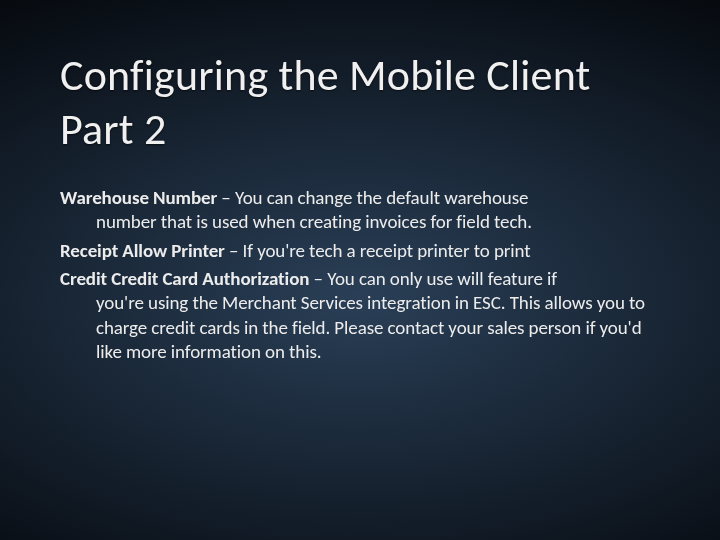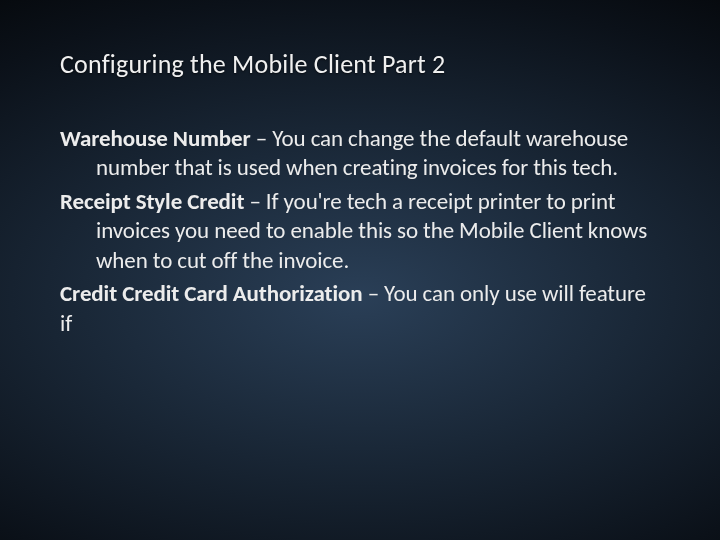--- a/index.html
+++ b/index.html
@@ -18,29 +18,29 @@
     font-family: "Segoe UI", "Calibri", Arial, sans-serif;
     color: #e8e8e8;
   }
   .slide {
     padding: 48px 60px 40px 60px;
     box-sizing: border-box;
     width: 100%;
     height: 100%;
   }
   .title {
-    font-size: 26px;
+    font-size: 44px;
     font-weight: 400;
     color: #f0f0f0;
-    margin: 0 0 44px 0;
+    margin: 0 0 30px 0;
     letter-spacing: 0.2px;
     text-shadow: 0 1px 2px rgba(0,0,0,0.6);
   }
   .item {
-    font-size: 23px;
+    font-size: 19px;
     line-height: 1.28;
     margin: 0 0 4px 0;
     letter-spacing: -0.1px;
     color: #ececec;
   }
   .item .term {
     font-weight: 700;
   }
   .item .cont {
     display: block;
@@ -50,27 +50,27 @@
 </head>
 <body>
 
 <div class="slide">
   <h1 class="title">Configuring the Mobile Client Part 2</h1>
 
   <div class="content">
 
     <p class="item">
       <span class="term">Warehouse Number</span><span> – </span><span>You can change the default warehouse</span>
-      <span class="cont">number that is used when creating invoices for this tech.</span>
+      <span class="cont">number that is used when creating invoices for field tech.</span>
     </p>
 
 
     <p class="item">
-      <span class="term">Receipt Style Credit</span><span> – </span><span>If you're tech a receipt printer to print</span>
-      <span class="cont">invoices you need to enable this so the Mobile Client knows when to cut off the invoice.</span>
+      <span class="term">Receipt Allow Printer</span><span> – </span><span>If you're tech a receipt printer to print</span>
     </p>
 
     <p class="item">
       <span class="term">Credit Credit Card Authorization</span><span> – </span><span>You can only use will feature if</span>
+      <span class="cont">you're using the Merchant Services integration in ESC.  This allows you to charge credit cards in the field.  Please contact your sales person if you'd like more information on this.</span>
     </p>
 
   </div>
 </div>
 
 </body></html>

